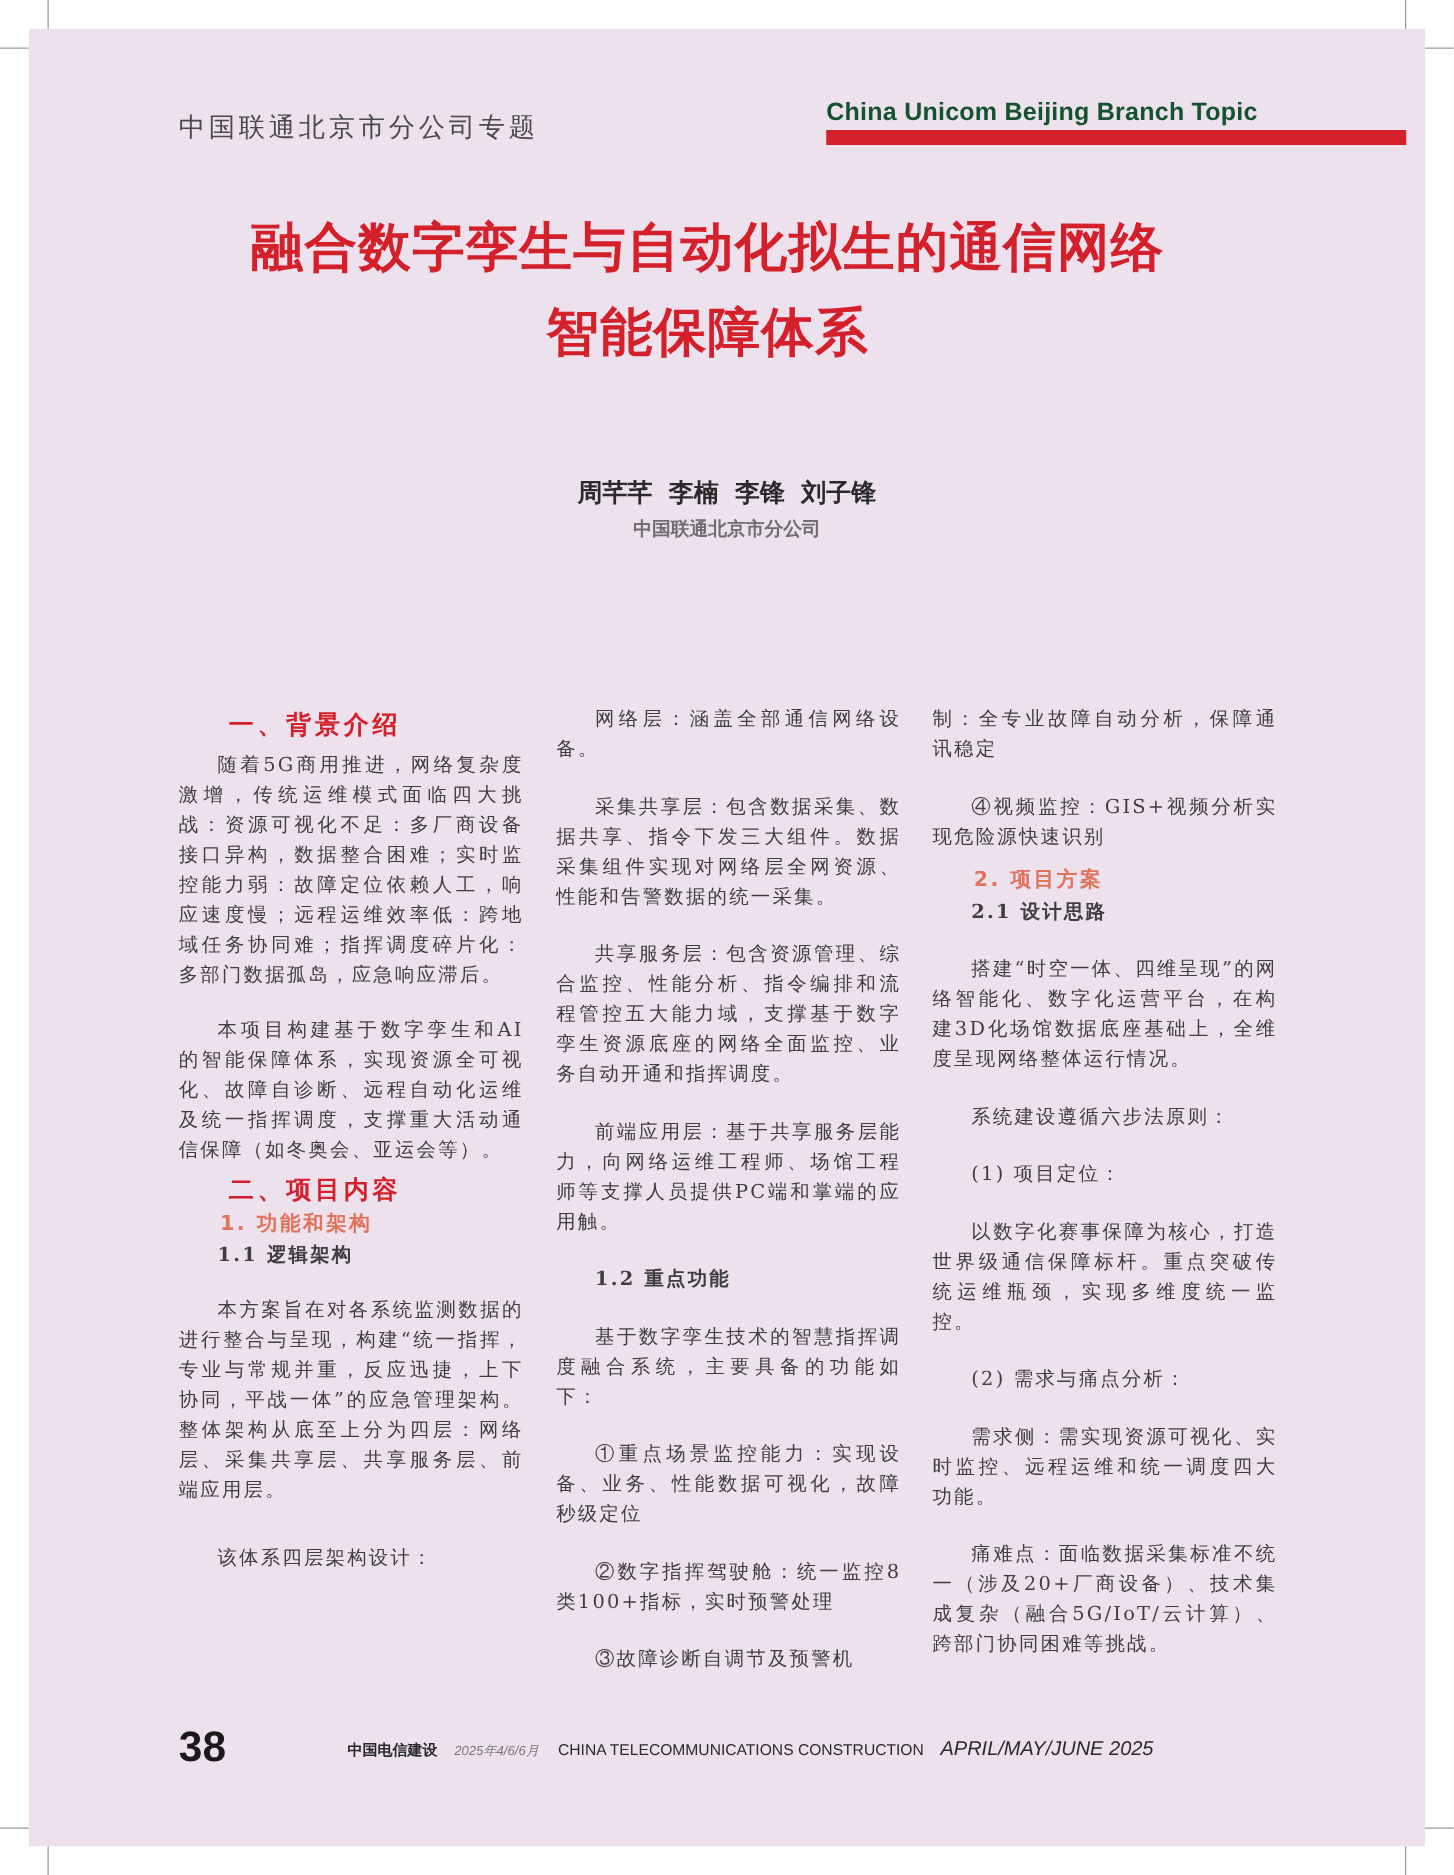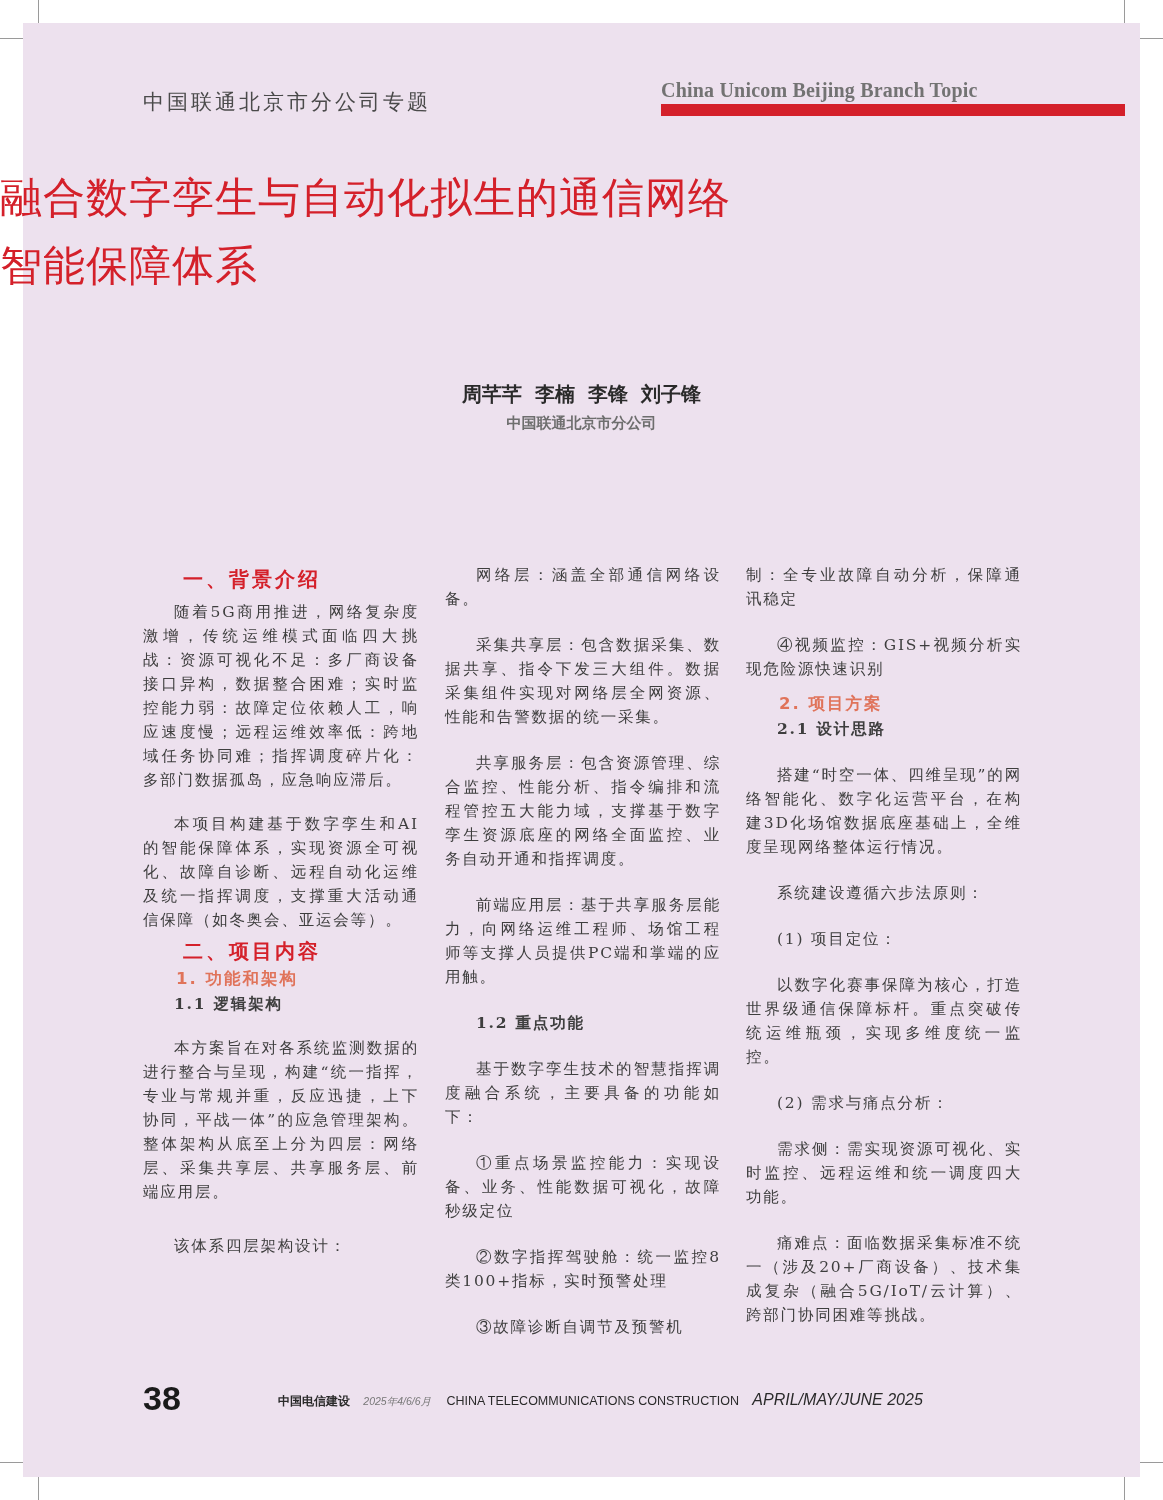--- a/index.html
+++ b/index.html
@@ -14,30 +14,30 @@
     position: absolute; left: 23px; top: 23px; width: 1117px; height: 1454px;
     background: #ede1ee;
   }
   .hdr-cn {
     position: absolute; left: 143px; top: 88px;
     font-family: "DejaVu Sans", sans-serif; font-size: 21px; letter-spacing: 3px;
     color: #4a4a4a; font-weight: normal;
   }
   .hdr-en {
     position: absolute; left: 661px; top: 79px;
-    font-family: Liberation Serif, serif; font-weight: bold; font-size: 20px;
-    color: #737373; letter-spacing: 0.2px;
+    font-family: Liberation Sans, sans-serif; font-weight: bold; font-size: 20px;
+    color: #14532d; letter-spacing: 0.2px;
   }
   .hdr-bar {
     position: absolute; left: 661px; top: 104px; width: 464px; height: 12px;
     background: #d4202a;
   }
   .title {
-    position: absolute; left: 0; width: 1132px; 
-    font-family: "DejaVu Sans", sans-serif; font-weight: normal;
+    position: absolute; left: 0; width: 1132px; text-align: center;
+    font-family: "DejaVu Sans", sans-serif; font-weight: bold;
     font-size: 42px; color: #d4202a; letter-spacing: 1px;
   }
   .title.l1 { top: 170px; }
   .title.l2 { top: 238px; }
   .authors {
     position: absolute; left: 0; width: 1163px; text-align: center; top: 381px;
     font-family: "DejaVu Serif", serif; font-weight: bold; font-size: 20px; color: #2a2a2a;
     word-spacing: 6px;
   }
   .affil {

